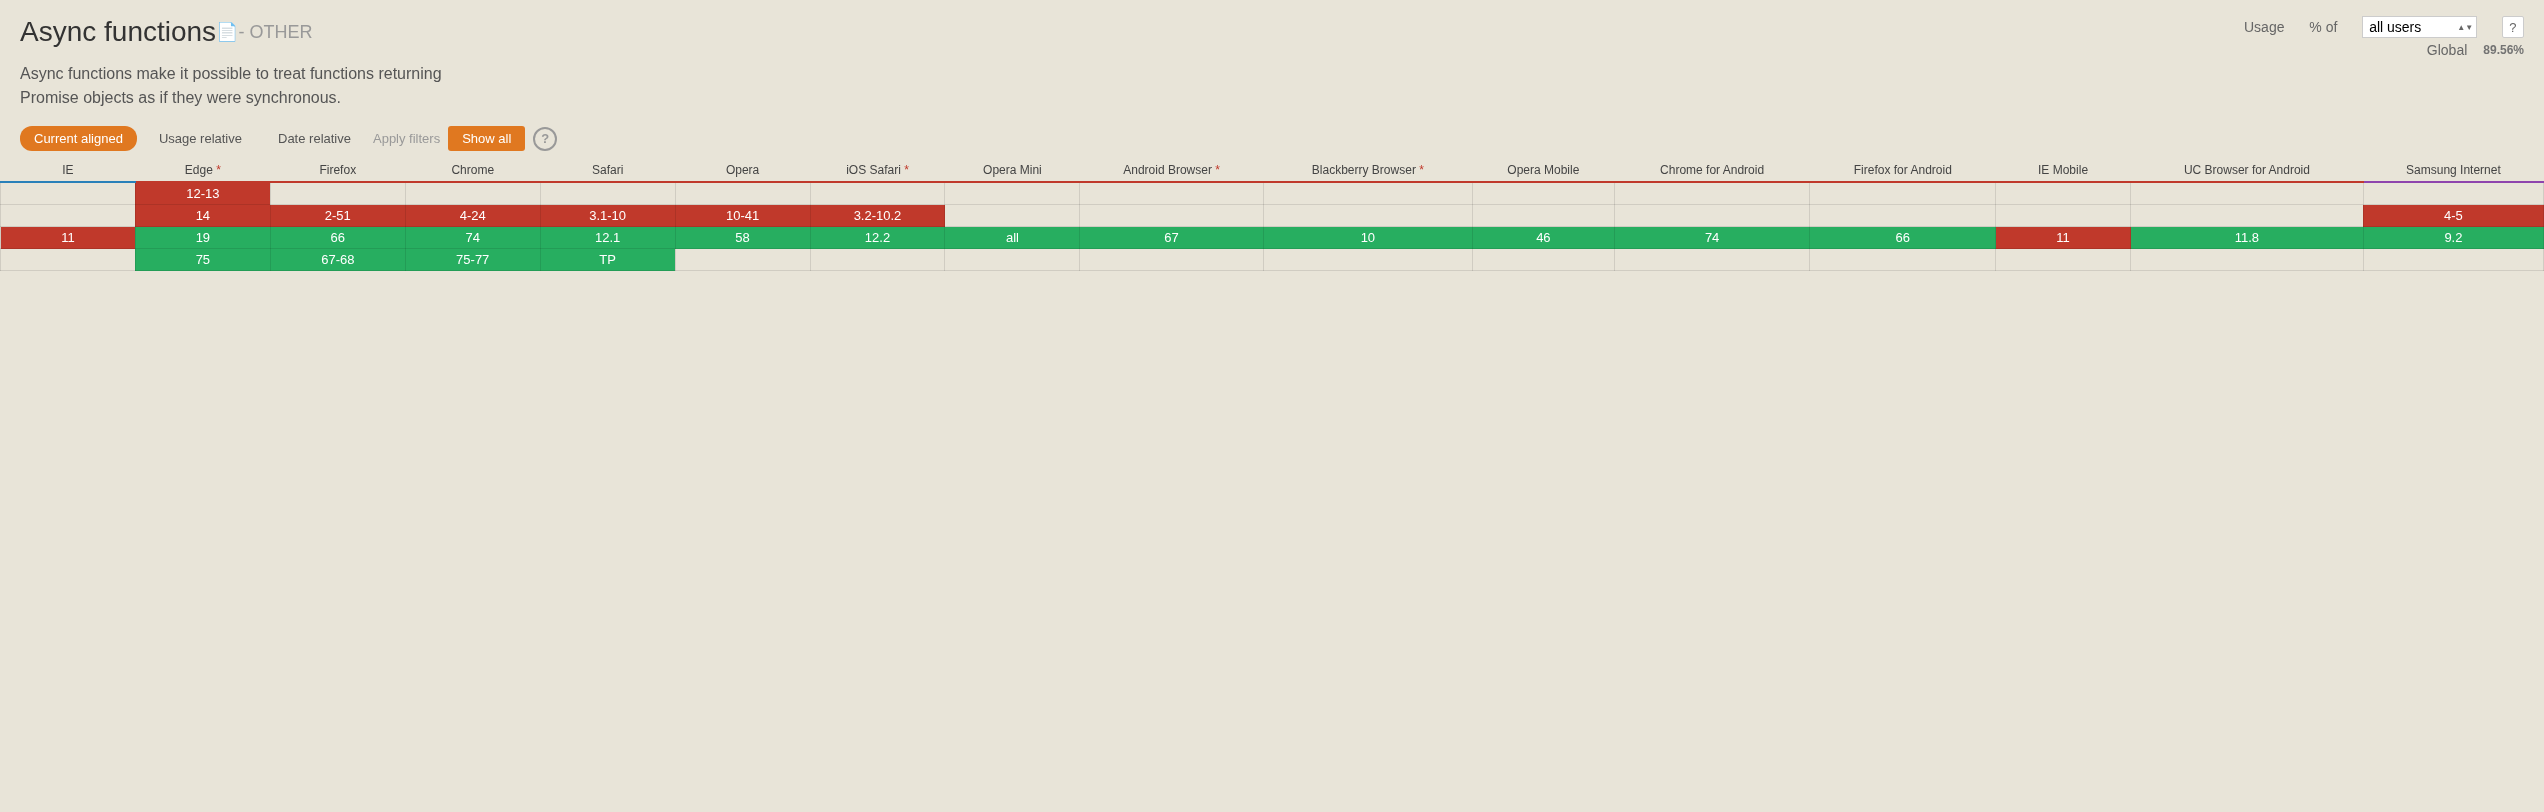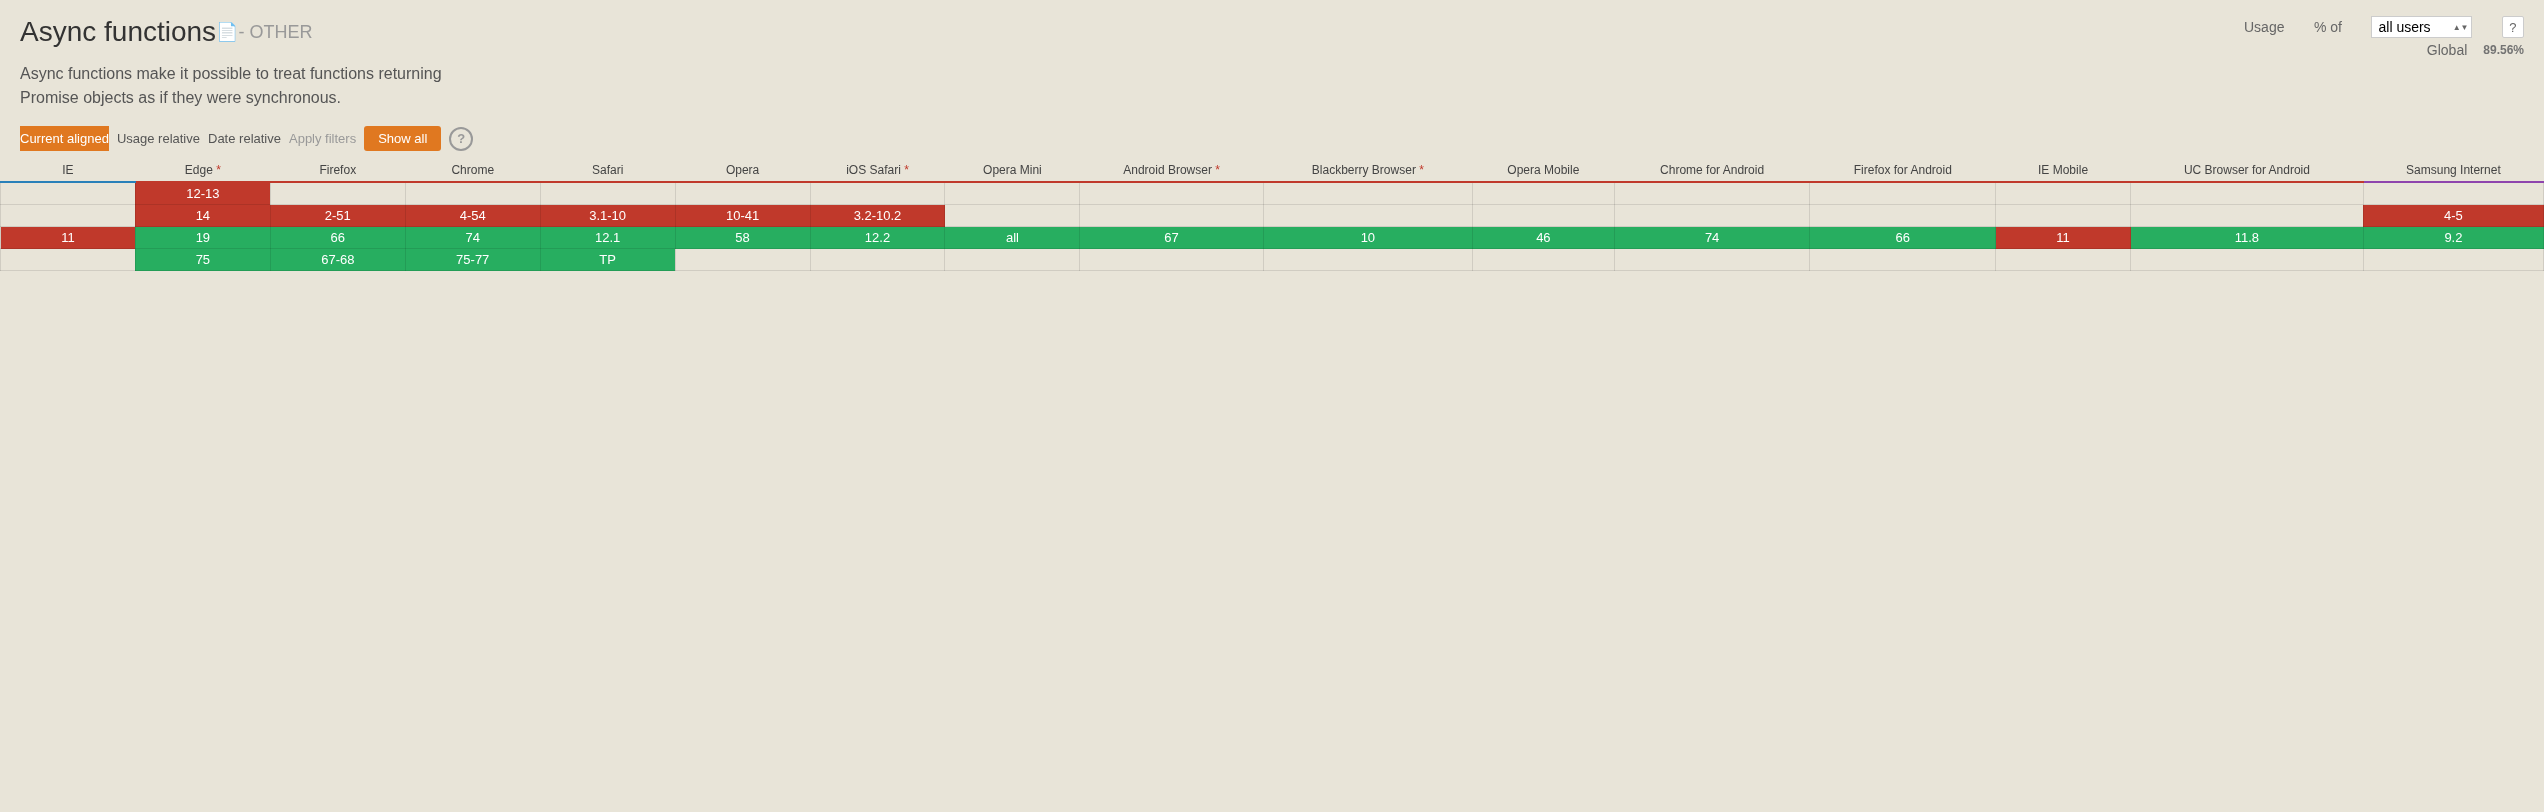--- a/index.html
+++ b/index.html
@@ -61,21 +61,21 @@
     .usage-label { color: #666; font-size: 14px; }
 
     .usage-percent-label {
       color: #666;
       font-size: 14px;
     }
 
     .usage-select {
       border: 1px solid #ccc;
       background: white;
-      padding: 2px 8px 2px 6px;
+      padding: 2px 22px 2px 6px;
       font-size: 14px;
       appearance: none;
       -webkit-appearance: none;
       cursor: pointer;
       position: relative;
     }
 
     .select-wrapper {
       position: relative;
       display: inline-block;
@@ -118,23 +118,23 @@
     .global-value { color: #737373; font-size: 12px; font-weight: bold; }
 
     .filters-bar {
       padding: 8px 20px;
       display: flex;
       align-items: center;
       gap: 8px;
     }
 
     .filter-btn {
-      padding: 5px 0;
+      padding: 5px 14px;
       border: none;
-      border-radius: 0;
+      border-radius: 12px;
       cursor: pointer;
       font-size: 13px;
     }
 
     .filter-btn-active {
       background-color: #e07820;
       color: white;
     }
 
     .filter-btn-inactive {
@@ -297,21 +297,21 @@
           <td class="cell-empty"></td>
           <td class="cell-empty"></td>
           <td class="cell-empty"></td>
           <td class="cell-empty"></td>
           <td class="cell-empty"></td>
         </tr>
         <tr>
           <td class="cell-empty"></td>
           <td class="cell-red">14</td>
           <td class="cell-red">2-51</td>
-          <td class="cell-red">4-54</td>
+          <td class="cell-red">4-24</td>
           <td class="cell-red">3.1-10</td>
           <td class="cell-red">10-41</td>
           <td class="cell-red">3.2-10.2</td>
           <td class="cell-empty"></td>
           <td class="cell-empty"></td>
           <td class="cell-empty"></td>
           <td class="cell-empty"></td>
           <td class="cell-empty"></td>
           <td class="cell-empty"></td>
           <td class="cell-empty"></td>

